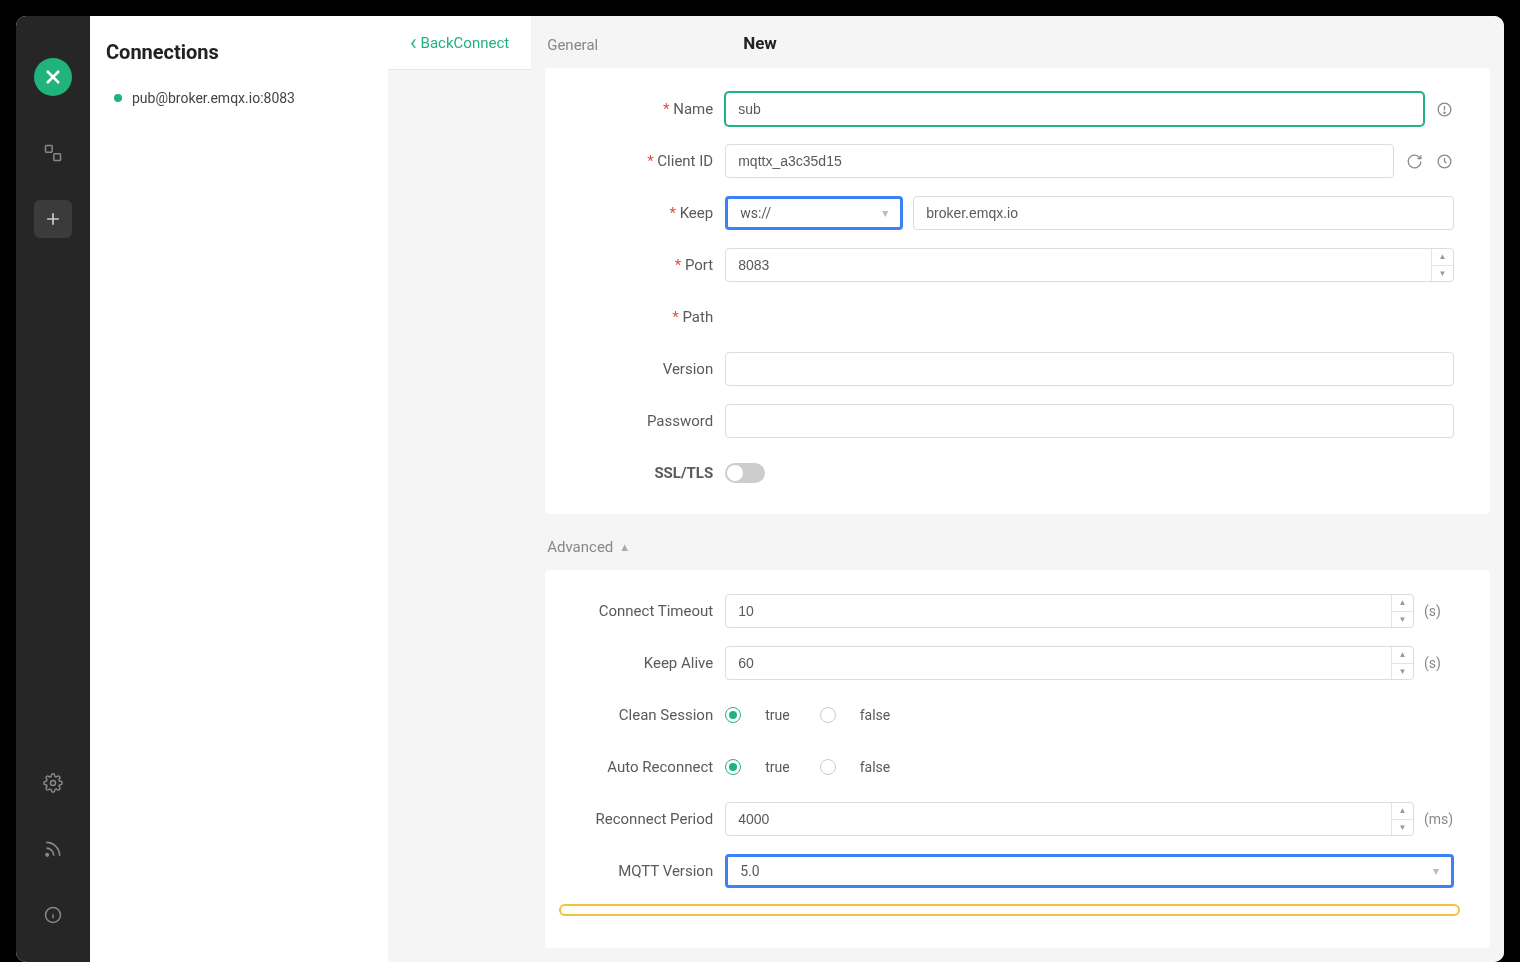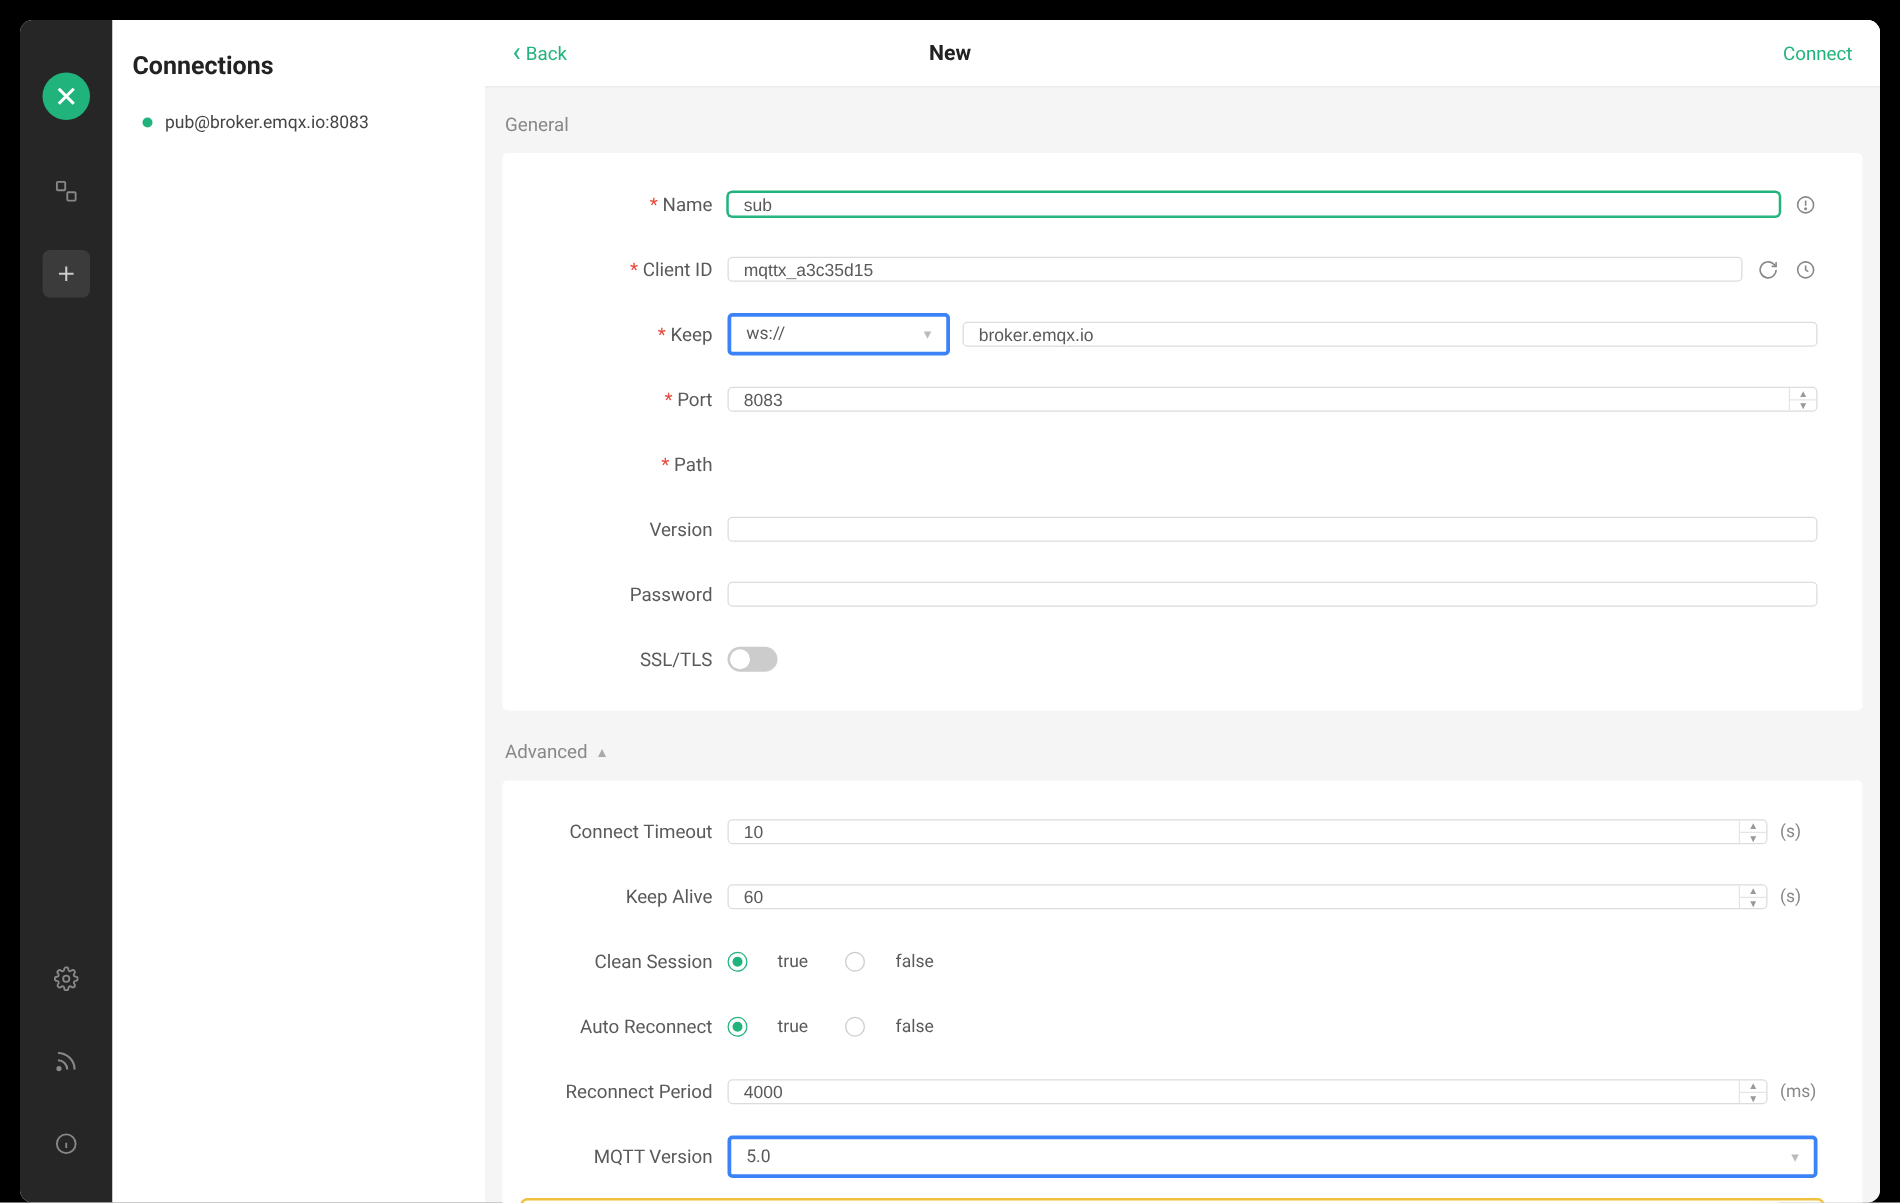--- a/index.html
+++ b/index.html
@@ -11,39 +11,39 @@
 .navrail .nav-item { width: 38px; height: 38px; display: flex; align-items: center; justify-content: center; margin-bottom: 28px; cursor: pointer; border-radius: 6px; color: #888; }
 .navrail .nav-item.add { background: #3b3b3b; color: #ccc; font-size: 24px; }
 .navrail .spacer { flex: 1; }
 .navrail svg { width: 20px; height: 20px; }
 
 .sidebar { width: 298px; background: #fff; border-right: 1px solid transparent; padding: 24px 0 12px 0; }
 .sidebar h2 { font-size: 20px; font-weight: 700; padding: 0 16px 16px 16px; color: #222; }
 .conn-item { display: flex; align-items: center; padding: 10px 16px 10px 24px; font-size: 14px; color: #444; cursor: pointer; }
 .conn-item .dot { width: 8px; height: 8px; border-radius: 50%; background: #21b37c; margin-right: 10px; }
 
-.main { flex: 1; display: flex; flex-direction: column; background: #f5f5f5; }
+.main { flex: 1; display: flex; flex-direction: row; background: #f5f5f5; }
 .main-header { height: 54px; background: #fff; display: flex; align-items: center; justify-content: space-between; padding: 0 22px; border-bottom: 1px solid #e5e5e5; }
 .back-btn { color: #21b37c; font-size: 15px; cursor: pointer; display: flex; align-items: center; gap: 2px; }
 .back-btn::before { content: "‹"; font-size: 22px; line-height: 0; margin-right: 2px; }
 .main-title { font-size: 17px; font-weight: 700; color: #222; position: absolute; left: 50%; transform: translateX(-50%); }
 .connect-btn { color: #21b37c; font-size: 15px; cursor: pointer; }
 
 .main-body { flex: 1; overflow-y: auto; padding: 20px 14px 0 14px; }
 .section-title { font-size: 15px; color: #888; margin: 0 0 14px 2px; display: flex; align-items: center; gap: 6px; }
 .section-title .caret { font-size: 11px; color: #aaa; }
 .card { background: #fff; border-radius: 4px; padding: 22px 36px 22px 20px; }
 
 .form-row { display: flex; align-items: center; margin-bottom: 14px; min-height: 38px; }
-.form-row:last-child { margin-bottom: 0; }
+.form-row:last-child { margin-bottom: 0; font-weight: bold; }
 .form-label { width: 160px; text-align: right; padding-right: 12px; font-size: 15px; color: #5a5a5a; flex-shrink: 0; }
 .req::before { content: "* "; color: #e74c3c; }
 .form-field { flex: 1; display: flex; align-items: center; gap: 10px; }
 
-.input { flex: 1; height: 20px; border: 1px solid #dcdcdc; border-radius: 4px; padding: 0 12px; font-size: 14px; color: #5a5a5a; background: #fff; }
+.input { flex: 1; height: 34px; border: 1px solid #dcdcdc; border-radius: 4px; padding: 0 12px; font-size: 14px; color: #5a5a5a; background: #fff; }
 .input.focused { border-color: #21b37c; box-shadow: 0 0 0 1px #21b37c; }
 .select { flex: 1; height: 34px; border: 3px solid #3b82f6; border-radius: 4px; padding: 0 12px; font-size: 14px; color: #5a5a5a; background: #fff; display: flex; align-items: center; justify-content: space-between; cursor: pointer; }
 .select .chev { color: #bbb; font-size: 12px; }
 .number-wrap { flex: 1; position: relative; display: flex; }
 .number-wrap .input { padding-right: 28px; }
 .spin { position: absolute; right: 1px; top: 1px; bottom: 1px; width: 22px; display: flex; flex-direction: column; border-left: 1px solid #e5e5e5; }
 .spin div { flex: 1; display: flex; align-items: center; justify-content: center; font-size: 8px; color: #999; cursor: pointer; }
 .spin div:first-child { border-bottom: 1px solid #e5e5e5; }
 
 .icon-btn { width: 20px; height: 20px; display: flex; align-items: center; justify-content: center; color: #888; cursor: pointer; }

